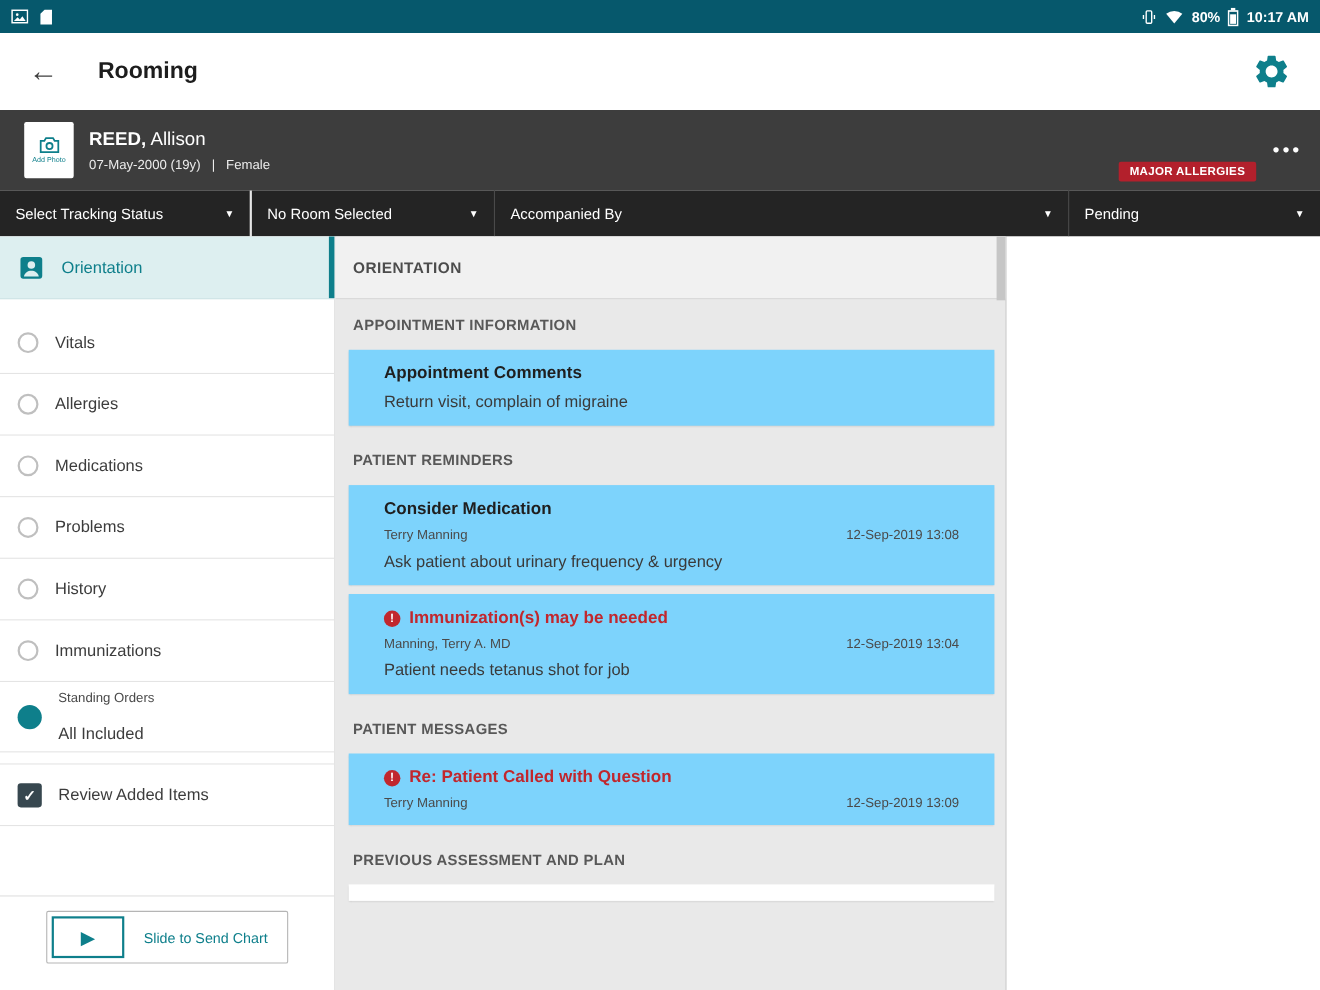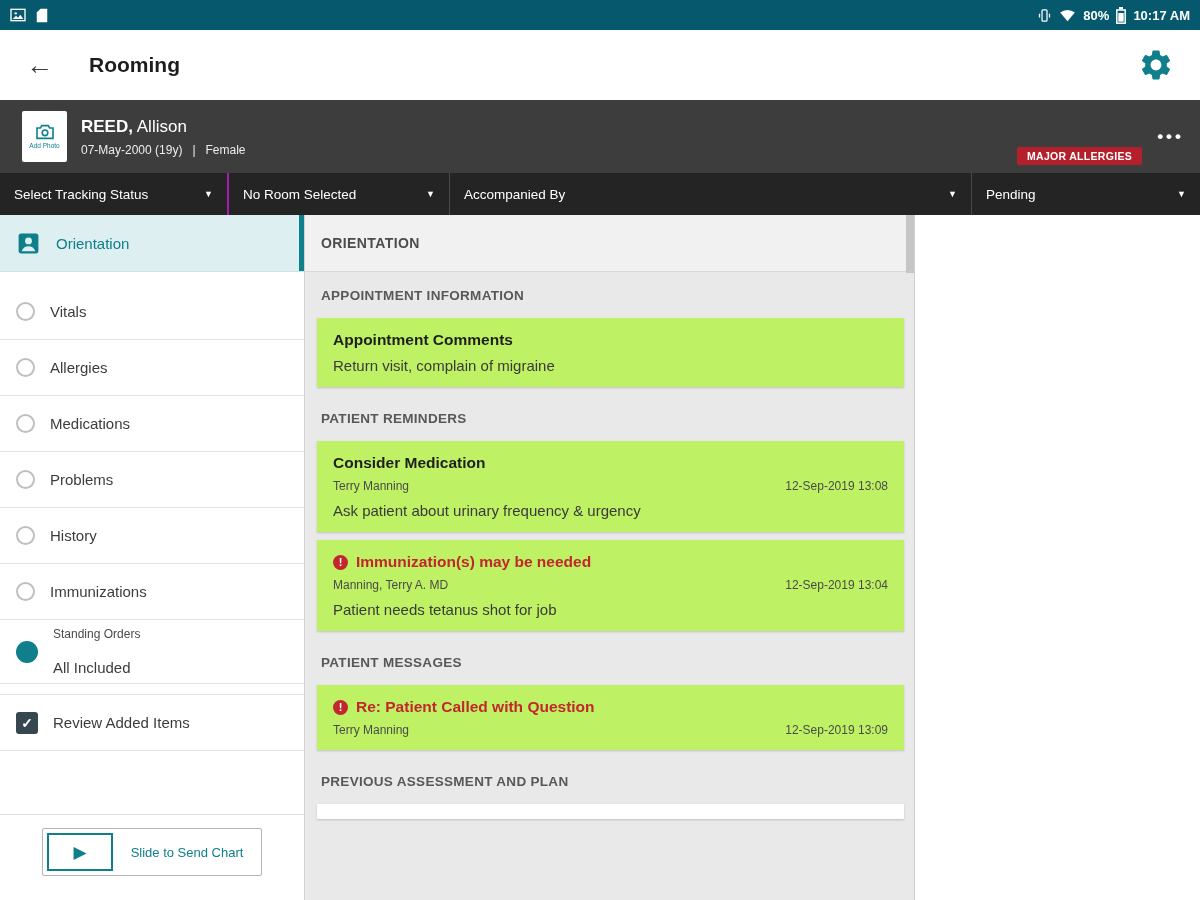--- a/index.html
+++ b/index.html
@@ -26,21 +26,21 @@
   .patient-info { margin-left: 14px; }
   .patient-name { font-size: 17px; }
   .patient-name .b { font-weight: bold; }
   .patient-demo { font-size: 12px; color: #ececec; margin-top: 6px; display: flex; gap: 10px; align-items: center; }
   .allergy-badge { position: absolute; right: 58px; bottom: 8px; background: #b3202c; color: #fff; font-size: 10.5px; font-weight: bold; padding: 3px 10px; border-radius: 2px; letter-spacing: 0.3px; }
   .overflow-dots { position: absolute; right: 16px; top: 50%; transform: translateY(-50%); font-size: 17px; font-weight: bold; letter-spacing: 3px; cursor: pointer; }
 
   
   .tracking-bar { height: 42px; background: #242424; color: #fff; display: flex; align-items: stretch; font-size: 13.5px; flex: none; }
   .track-item { display: flex; align-items: center; justify-content: space-between; padding: 0 14px; border-right: 1px solid #4a4a4a; cursor: pointer; }
-  .track-item.t1 { width: 229px; border-right: 2px solid #a21caf; }
+  .track-item.t1 { width: 229px; border-right: 2px solid #e5e5e5; }
   .track-item.t2 { width: 221px; }
   .track-item.t3 { width: 522px; }
   .track-item.t4 { flex: 1; border-right: none; }
   .caret { font-size: 9px; margin-left: 10px; color: #fff; }
 
   
   .body { flex: 1; display: flex; min-height: 0; }
 
   
   .sidebar { width: 305px; background: #fff; border-right: 1px solid #d2d2d2; display: flex; flex-direction: column; flex: none; }
@@ -58,21 +58,21 @@
   .send-btn { height: 48px; border: 1px solid #b5b5b5; border-radius: 2px; background: #fff; display: flex; align-items: center; cursor: pointer; }
   .send-handle { width: 66px; height: 38px; border: 2px solid #0e7f8b; margin-left: 4px; display: flex; align-items: center; justify-content: center; flex: none; }
   .play { color: #0e7f8b; font-size: 17px; line-height: 1; }
   .send-label { flex: 1; text-align: center; color: #0e7f8b; font-weight: normal; font-size: 13px; }
 
   
   .main { width: 610px; background: #e9e9e9; border-right: 1px solid #cfcfcf; display: flex; flex-direction: column; flex: none; position: relative; }
   .main-header { height: 57px; flex: none; display: flex; align-items: center; padding-left: 16px; font-size: 14px; font-weight: bold; color: #4c4c4c; letter-spacing: 0.4px; background: #f1f1f1; border-bottom: 1px solid #d8d8d8; }
   .scroll-thumb { position: absolute; top: 0; right: 0; width: 8px; height: 58px; background: #c6c6c6; }
   .section-label { height: 46px; flex: none; display: flex; align-items: center; padding-left: 16px; font-size: 13.5px; font-weight: bold; color: #585858; letter-spacing: 0.3px; }
-  .card { background: #bef264; margin: 0 10px 8px 12px; padding: 13px 16px; box-shadow: 0 1px 2px rgba(0,0,0,0.18); cursor: pointer; }
+  .card { background: #7dd3fc; margin: 0 10px 8px 12px; padding: 13px 32px; box-shadow: 0 1px 2px rgba(0,0,0,0.18); cursor: pointer; }
   .card-title { font-size: 15.5px; font-weight: bold; color: #1f1f1f; }
   .card-title.alert { color: #c1272d; display: flex; align-items: center; gap: 8px; }
   .alert-icon { width: 15px; height: 15px; background: #c1272d; border-radius: 50%; color: #fff; font-size: 11px; font-weight: bold; display: inline-flex; align-items: center; justify-content: center; flex: none; }
   .card-meta { display: flex; justify-content: space-between; align-items: center; margin-top: 7px; font-size: 12px; color: #4a4a4a; }
   .card-body { margin-top: 9px; font-size: 15px; color: #3a3a3a; }
   .card-body.solo { margin-top: 8px; }
   .card-stub { background: #fff; height: 15px; margin: 0 10px 0 12px; box-shadow: 0 1px 2px rgba(0,0,0,0.18); }
 
   .right-pane { flex: 1; background: #fff; }
 </style>

